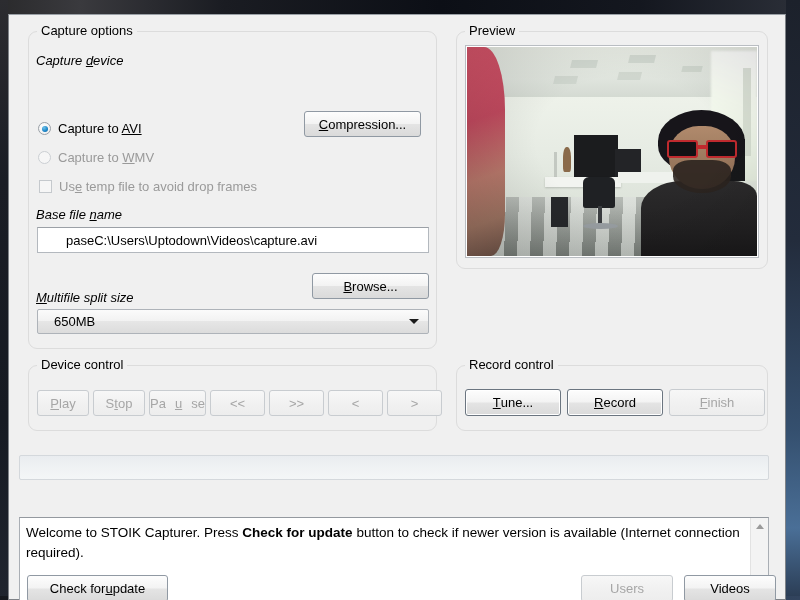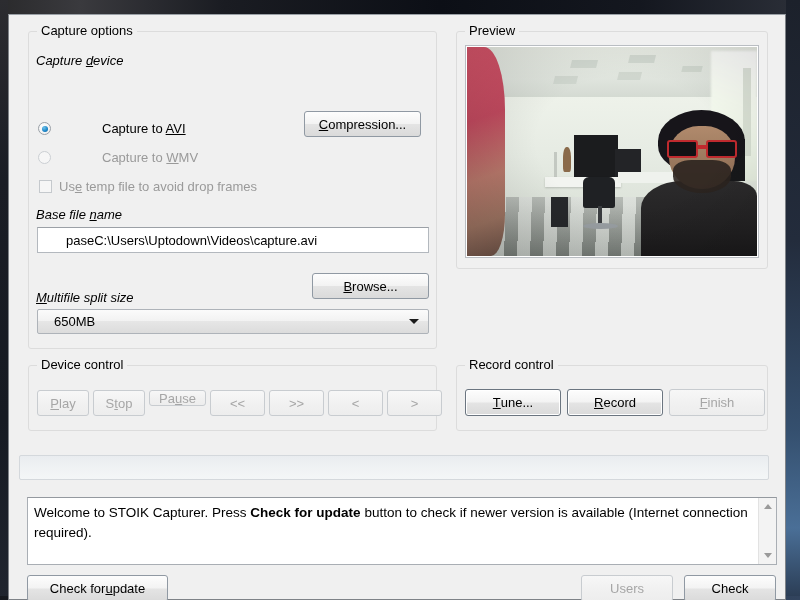--- a/index.html
+++ b/index.html
@@ -48,21 +48,21 @@
     border: 1px solid #7e8287;
     border-top-color: #9aa0a6;
     box-sizing: border-box;
     font-size: 13px;
     color: #000;
   }
 
   .group {
     position: absolute;
     border: 1px solid #dcdcdc;
-    border-radius: 3px;
+    border-radius: 9px;
     box-sizing: border-box;
     background: transparent;
   }
   .group-title {
     position: absolute;
     top: -9px;
     left: 8px;
     background: #f0f0f0;
     padding: 0 4px;
     font-size: 13px;
@@ -134,21 +134,21 @@
     box-shadow: inset 0 0 0 1px #ffffff;
   }
   .btn.disabled {
     color: #a6a6a6;
     border-color: #c8ccd0;
     background: linear-gradient(180deg, #f7f7f7 0%, #f1f1f1 50%, #ededed 100%);
   }
   .btn u { text-decoration: underline; }
 
   
-  .radio-row { position: absolute; display: flex; align-items: center; gap: 44px; }
+  .radio-row { position: absolute; display: flex; align-items: center; }
   .radio {
     width: 13px; height: 13px;
     border-radius: 50%;
     border: 1px solid #9aa0a7;
     background: radial-gradient(circle at 40% 35%, #ffffff 0%, #f1f1f1 70%, #e2e2e2 100%);
     box-sizing: border-box;
     position: relative;
     margin-right: 7px;
     flex: none;
   }
@@ -497,21 +497,21 @@
 
     <div class="btn disabled" style="left:28px; top:375px; width:52px; height:26px;">
         <u>P</u>
         <span>lay</span>
       </div>
     <div class="btn disabled" style="left:84px; top:375px; width:52px; height:26px;">
         <span>S</span>
         <u>t</u>
         <span>op</span>
       </div>
-    <div class="btn disabled" style="left:140px; top:375px; width:57px; height:16px;">
+    <div class="btn disabled" style="left:140px; top:375px; width:57px; height:26px;justify-content:space-between;">
         <span>Pa</span>
         <u>u</u>
         <span>se</span>
       </div>
     <div class="btn disabled" style="left:201px; top:375px; width:55px; height:26px;">
         <span>&lt;&lt;</span>
       </div>
     <div class="btn disabled" style="left:260px; top:375px; width:55px; height:26px;">
         <span>&gt;&gt;</span>
       </div>
@@ -534,21 +534,21 @@
         <u>R</u>
         <span>ecord</span>
       </div>
     <div class="btn disabled" style="left:660px; top:374px; width:96px; height:27px;">
         <u>F</u>
         <span>inish</span>
       </div>
 
     <div id="progressbar" style="left:10px; top:440px; width:750px; height:25px;"></div>
 
-    <div id="msgbox" style="left:10px; top:482px; width:750px; height:68px;margin-left:8px;">
+    <div id="msgbox" style="left:10px; top:502px; width:750px; height:84px;">
       <div id="msgtext">
         <span>Welcome to STOIK Capturer. Press </span><b>Check for update</b><span> button to check if newer version is available (Internet connection required).</span>
       </div>
       <div id="msg-scroll">
         <div class="sb-arrow up">
             <span class="tri-up"></span>
           </div>
         <div class="sb-arrow down">
             <span class="tri-down"></span>
           </div>
@@ -559,17 +559,17 @@
         <span>Check for </span>
         <u>u</u>
         <span>pdate</span>
       </div>
 
     <div class="btn disabled" style="left:572px; top:560px; width:92px; height:27px;">
         <span>Users</span>
       </div>
 
     <div class="btn" style="left:675px; top:560px; width:92px; height:27px;">
-        <span>Check</span>
+        <span>Videos</span>
       </div>
 
   </div>
 </div>
 
 </body></html>

